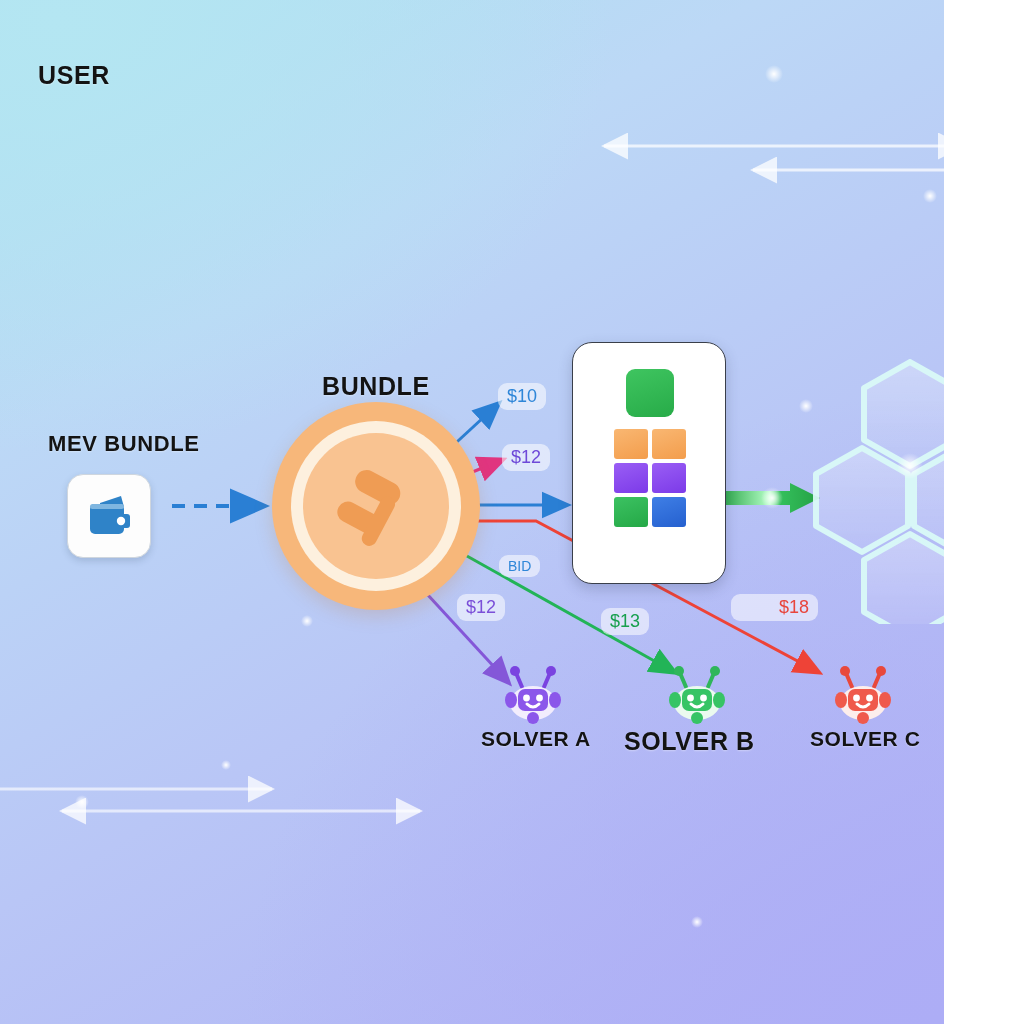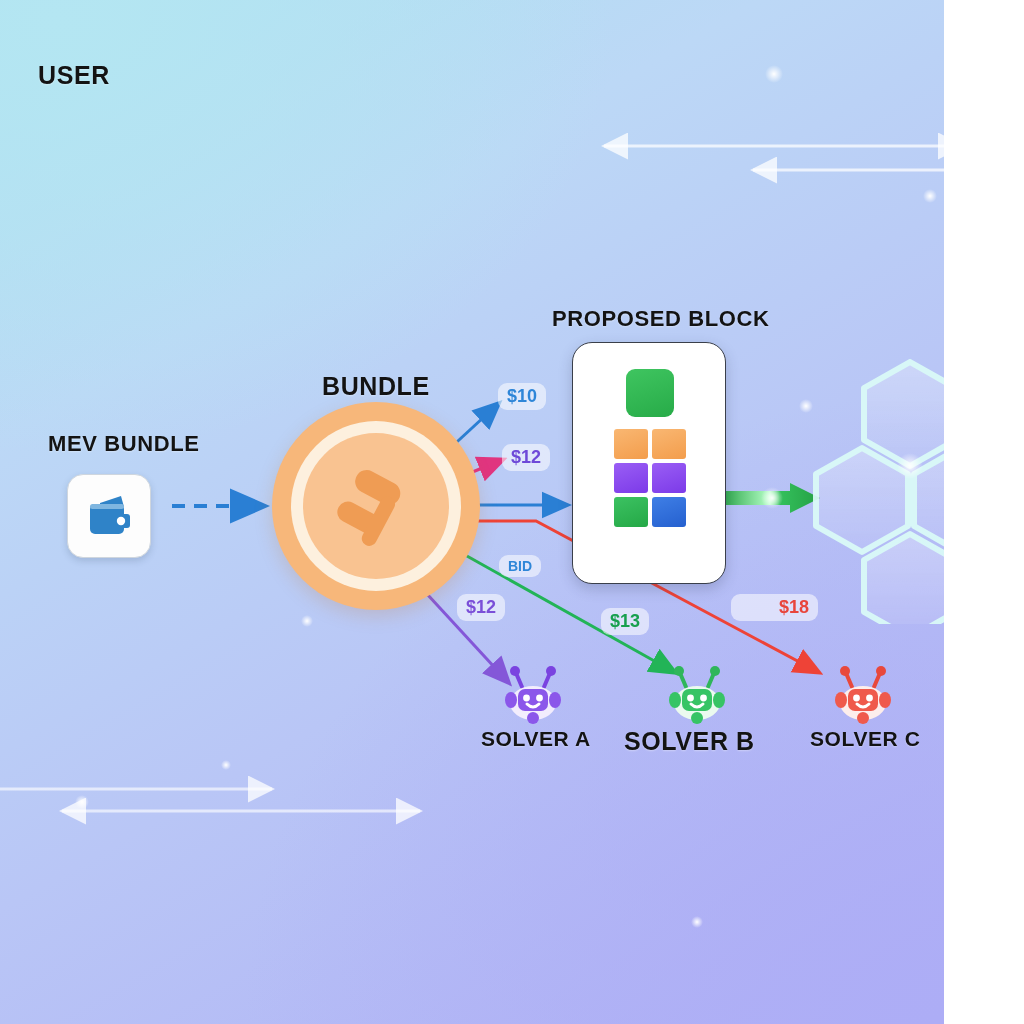--- a/index.html
+++ b/index.html
@@ -74,21 +74,21 @@
     position:absolute;left:41px;top:86px;width:72px;
     display:grid;grid-template-columns:34px 34px;gap:4px 4px;
   }
   #block-card .grid i{display:block;height:30px;border-radius:3px;}
 
   
   .pill{
     position:absolute;z-index:7;
     padding:3px 9px;border-radius:9px;
     background:rgba(255,255,255,.55);
-    font-size:18px;font-weight:bold;white-space:nowrap;
+    font-size:18px;font-weight:normal;white-space:nowrap;
   }
   #pill-10{left:498px;top:383px;color:#2e86d8;}
   #pill-12a{left:502px;top:444px;color:#6e49d8;}
   #pill-bid{left:499px;top:555px;color:#2e86d8;font-size:14px;}
   #pill-12b{left:457px;top:594px;color:#7b4fd8;}
   #pill-13{left:601px;top:608px;color:#18a04e;}
   #pill-18{left:731px;top:594px;color:#e8453c;padding-left:48px;}
 
   .robot{position:absolute;z-index:5;width:62px;height:62px;}
   #robot-a{left:502px;top:663px;}
@@ -171,21 +171,20 @@
     <g fill="#1f5fbf">
       <circle cx="443" cy="452" r="5"></circle>
       <circle cx="458" cy="505" r="5"></circle>
       <circle cx="456" cy="551" r="5"></circle>
     </g>
   </svg>
 
   <div class="cap" id="cap-user">USER</div>
   <div class="cap" id="cap-mev">MEV BUNDLE</div>
   <div class="cap" id="cap-auction">BUNDLE</div>
-  <div class="cap" id="cap-block">PROPOSED BLOCK</div>
   <div class="cap" id="cap-sa">SOLVER A</div>
   <div class="cap" id="cap-sb">SOLVER B</div>
   <div class="cap" id="cap-sc">SOLVER C</div>
 
   <div class="node" id="wallet-card">
     <svg width="52" height="52" viewBox="0 0 52 52">
       <path d="M17 13 L38 6 L41 17 L17 17 Z" fill="#2f83c8"></path>
       <rect x="7" y="14" width="34" height="30" rx="5" fill="#2f83c8"></rect>
       <rect x="7" y="14" width="34" height="5" rx="2.5" fill="#7fb6e0"></rect>
       <path d="M30 24 H44 a3 3 0 0 1 3 3 v8 a3 3 0 0 1 -3 3 H30 Z" fill="#2f83c8"></path>

